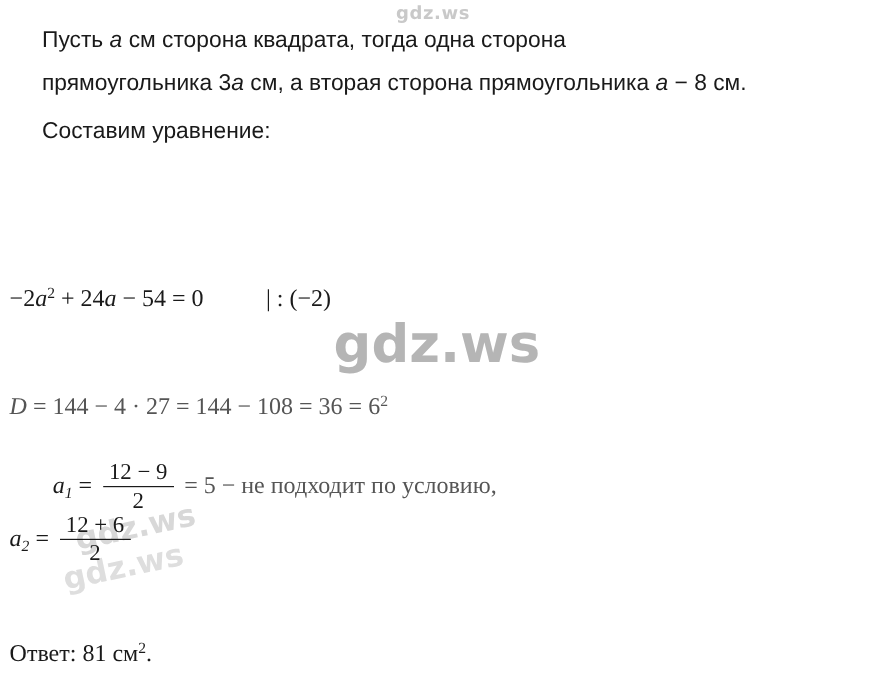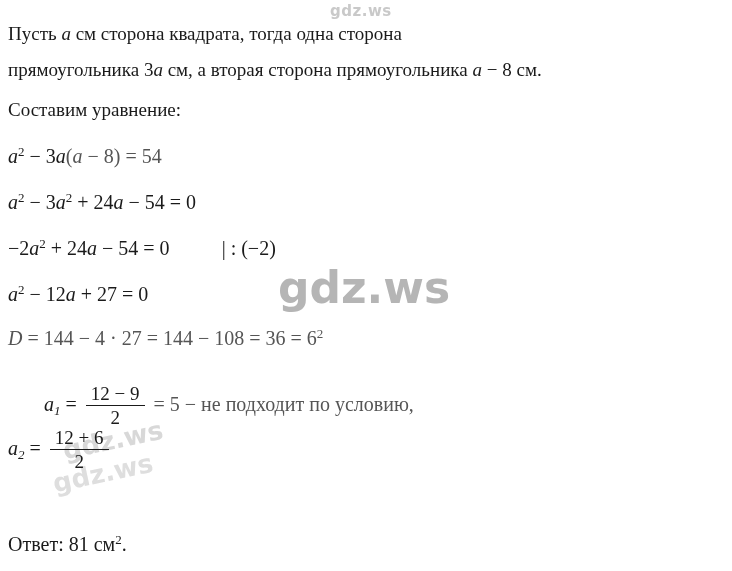--- a/index.html
+++ b/index.html
@@ -70,21 +70,21 @@
     z-index: 1;
   }
   .line {
     position: absolute;
     left: 8px;
     font-size: 19px;
     line-height: 24px;
     white-space: nowrap;
     z-index: 2;
   }
-  .txt { font-family: Liberation Serif, serif; }
+  .txt { font-family: Liberation Sans, sans-serif; margin-left: 27px; }
   .mathline {
     font-family: "Liberation Serif", serif;
     font-size: 20px;
   }
   i.v { font-style: italic; }
   .sub {
     font-size: 13px;
     vertical-align: -4px;
     font-style: italic;
   }
@@ -133,47 +133,30 @@
 
   <div class="line txt" style="top:58px;">
     <span>прямоугольника 3</span><i class="v">a</i>
     <span>см, а вторая сторона прямоугольника</span>
     <i class="v">a</i>
     <span>− 8 см.</span>
   </div>
 
   <div class="line txt" style="top:98px;text-align:center;">Составим уравнение:</div>
 
-  <div class="line mathline" style="top:140px;">
-    <i class="v">a</i><span class="sup">2</span>
-    <span>− 3</span><i class="v">a</i><span class="faint">(</span><i class="v faint">a</i>
-    <span class="faint">− 8</span><span class="faint">)</span>
-    <span class="faint">= 54</span>
-  </div>
 
-  <div class="line mathline" style="top:186px;">
-    <i class="v">a</i><span class="sup">2</span>
-    <span>− 3</span><i class="v">a</i><span class="sup">2</span>
-    <span>+ 24</span><i class="v">a</i>
-    <span>− 54 = 0</span>
-  </div>
 
   <div class="line mathline" style="top:232px;">
     <span>−2</span><i class="v">a</i><span class="sup">2</span>
     <span>+ 24</span><i class="v">a</i>
     <span>− 54 = 0</span>
     <span style="display:inline-block;width:42px;"></span>
     <span>| : (−2)</span>
   </div>
 
-  <div class="line mathline" style="top:278px;">
-    <i class="v">a</i><span class="sup">2</span>
-    <span>− 12</span><i class="v">a</i>
-    <span>+ 27 = 0</span>
-  </div>
 
   <div class="line mathline faint" style="top:322px;">
     <i class="v">D</i>
     <span>= 144 − 4 · 27 = 144 − 108 = 36 = 6</span><span class="sup">2</span>
   </div>
 
   <div class="line mathline" style="top:384px;margin-left:36px;">
     <i class="v">a</i><span class="sub">1</span>
     <span>=</span>
     <span class="frac">

